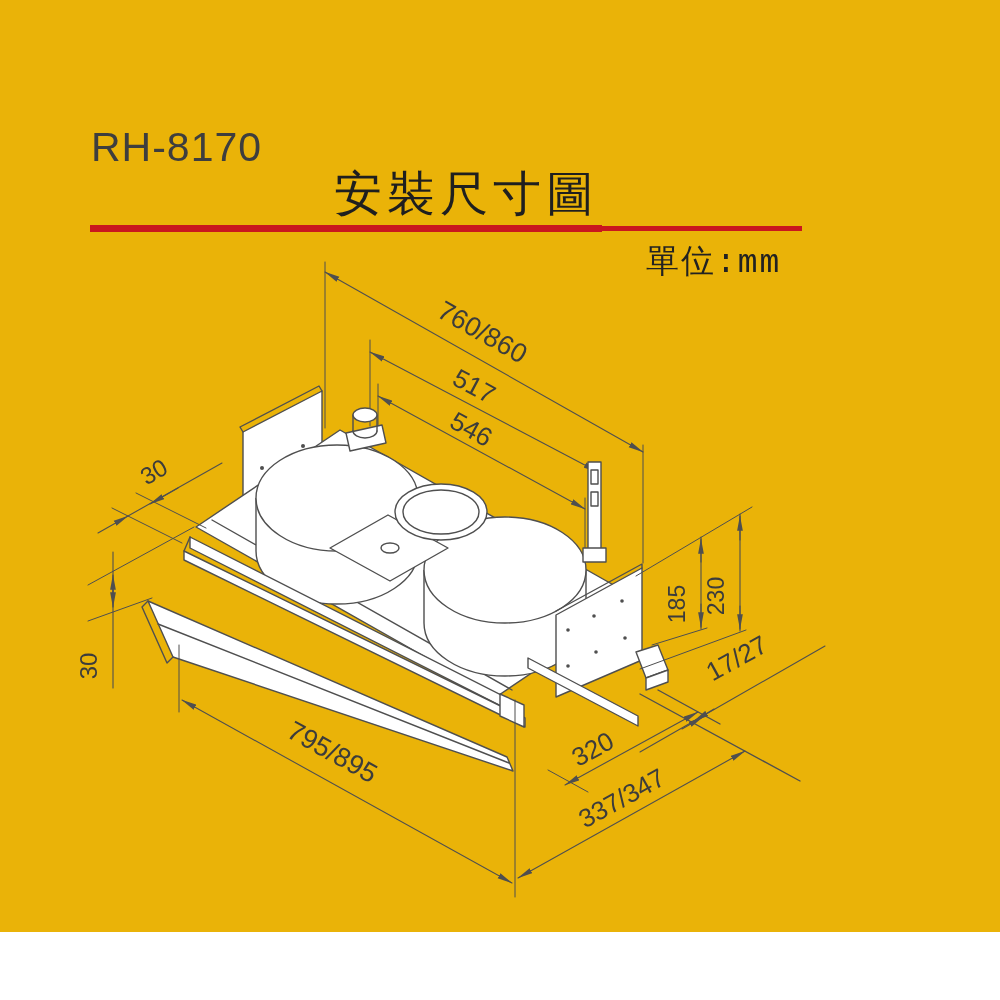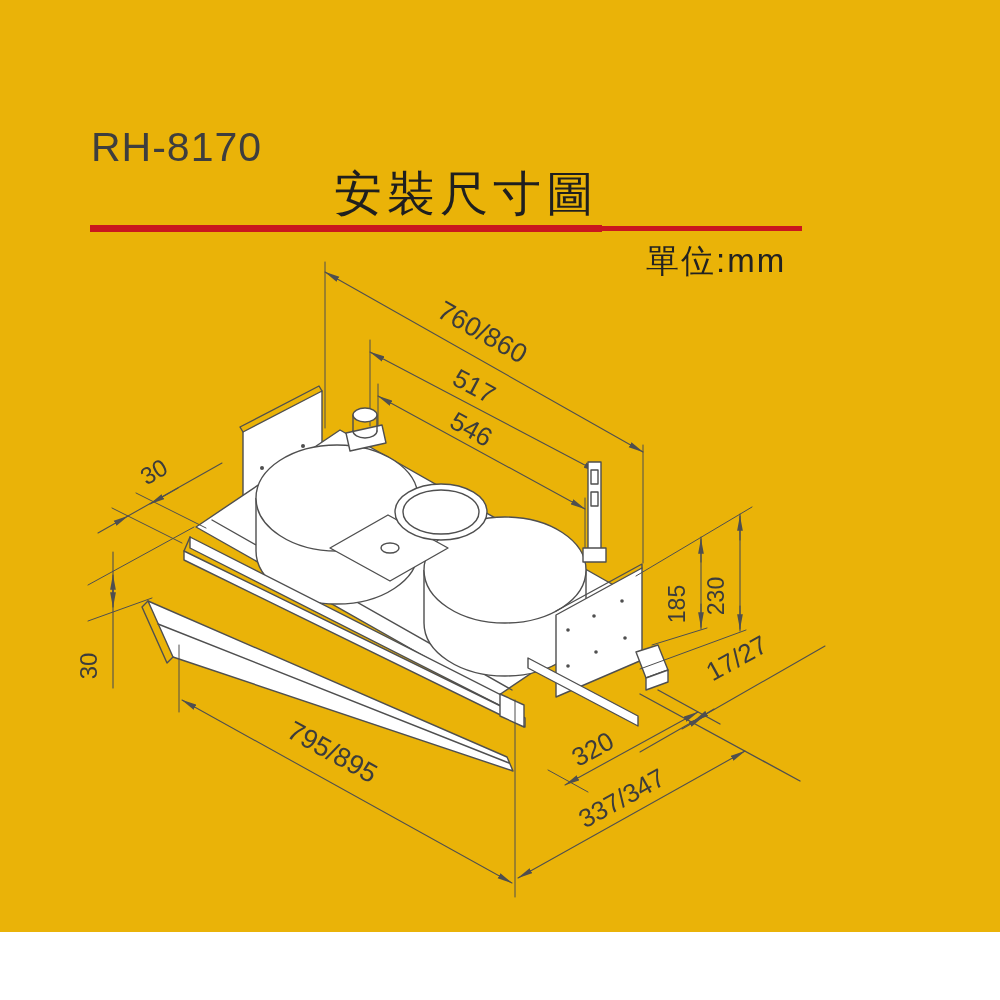--- a/index.html
+++ b/index.html
@@ -8,21 +8,21 @@
   .model-line{position:absolute;left:91px;font-size:41px;color:#3e3e3e;letter-spacing:1px;
               font-family:"Liberation Sans",sans-serif;}
   #model-1{top:124px;}
   #model-2{top:174px;}
   #main-title{position:absolute;left:334px;top:162px;font-size:48px;color:#1f1f1f;
               font-family:Liberation Serif, serif;letter-spacing:5px;font-weight:500;}
   .red-bar{position:absolute;background:#c9161e;}
   #red-bar-1{left:90px;top:225px;width:512px;height:7px;}
   #red-bar-2{left:602px;top:226px;width:200px;height:5px;}
   #unit-label{position:absolute;left:646px;top:239px;font-size:33px;color:#222;
-              font-family:Liberation Sans, sans-serif;letter-spacing:2px;}
+              font-family:Liberation Mono, monospace;letter-spacing:2px;}
   svg{position:absolute;left:0;top:0;}
   .body-ln{stroke:#4f4f4f;stroke-width:1.4;fill:none;stroke-linejoin:round;stroke-linecap:round;}
   .body-fill{stroke:#4f4f4f;stroke-width:1.4;fill:#ffffff;stroke-linejoin:round;}
   .dim{stroke:#4f4f4f;stroke-width:1.1;fill:none;stroke-linecap:round;}
   .ext{stroke:#4f4f4f;stroke-width:1.0;fill:none;stroke-linecap:round;}
   .dot{fill:#4f4f4f;}
   .dim-txt{fill:#3c3c3c;font-family:"Liberation Sans",sans-serif;text-anchor:middle;}
   .fs27{font-size:27px;} .fs26{font-size:26px;} .fs24{font-size:24px;} .fs23{font-size:23px;}
 </style>
 </head>

